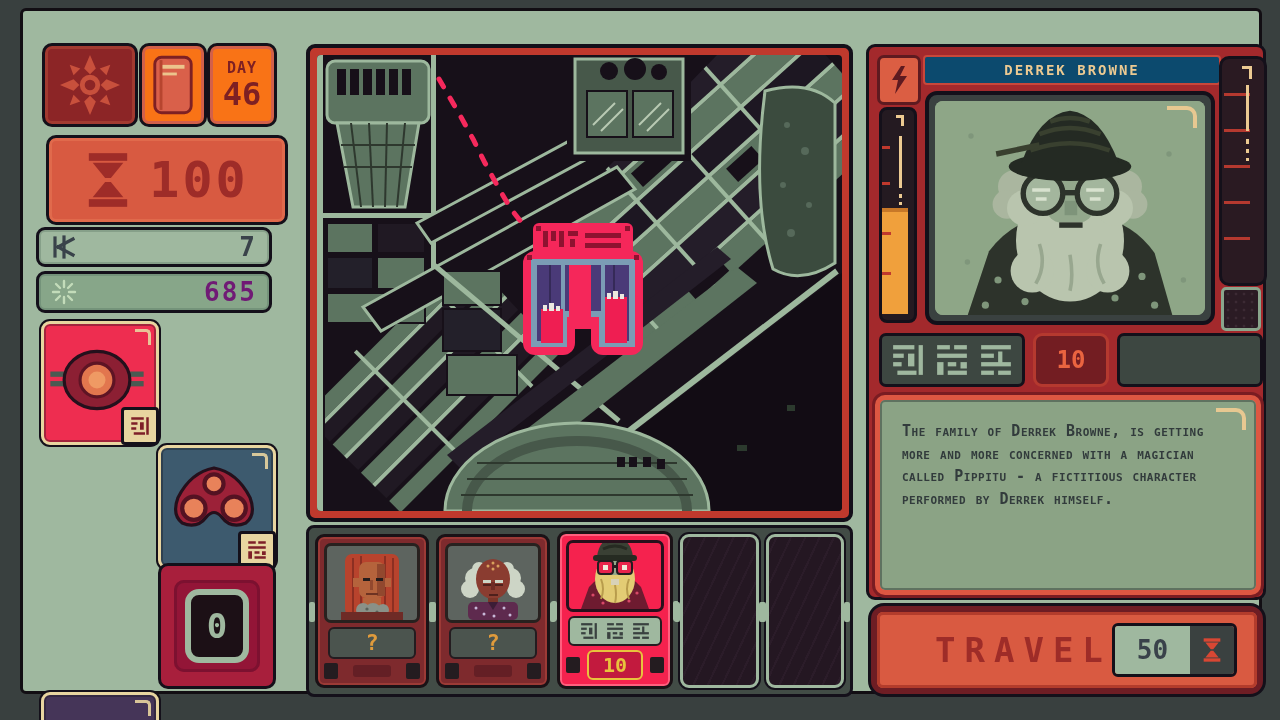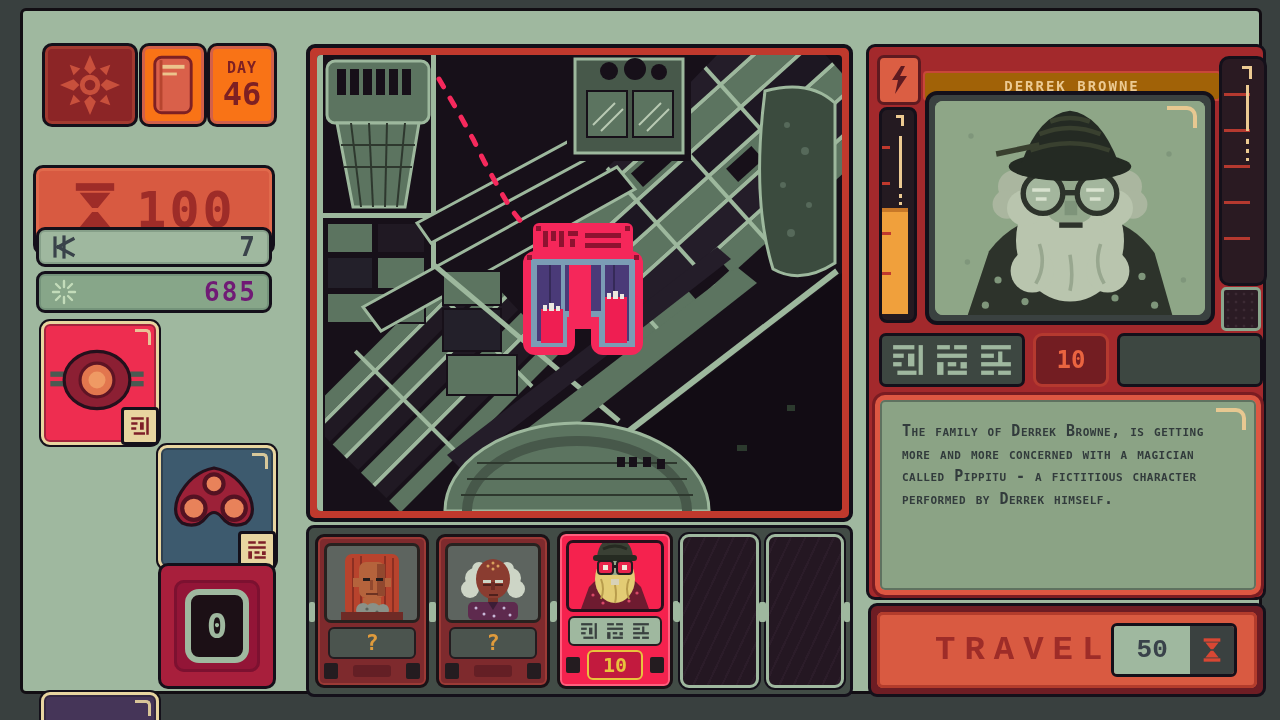--- a/index.html
+++ b/index.html
@@ -128,21 +128,21 @@
     background:#a3292c;border:3px solid #14101a;border-radius:9px;box-sizing:border-box;
   }
   .zap-btn{
     left:8px;top:8px;width:38px;height:44px;background:#db5e43;border:3px solid #5e1a20;border-radius:7px;
     display:flex;align-items:center;justify-content:center;cursor:pointer;
   }
   .energy-meter{
     left:10px;top:60px;width:32px;height:210px;background:#241a21;border:3px solid #14101a;border-radius:8px;overflow:hidden;
   }
   .name-bar{
-    left:54px;top:24px;width:294px;height:26px;background:#a16207;border:2px solid #c8473a;border-radius:4px;
+    left:54px;top:8px;width:294px;height:26px;background:#0c4a6e;border:2px solid #c8473a;border-radius:4px;
     display:flex;align-items:center;justify-content:center;color:#ecca92;font-size:14px;letter-spacing:2px;
   }
   .portrait-screen{
     left:56px;top:44px;width:290px;height:234px;background:#3a4140;border:4px solid #14101a;border-radius:12px;
     padding:6px;box-sizing:border-box;
   }
   .portrait-inner{width:100%;height:100%;background:#8ea687;border-radius:8px;overflow:hidden;position:relative;}
   .crt-corner{
     position:absolute;top:5px;right:8px;width:26px;height:18px;
     border-top:4px solid #ecca92;border-right:4px solid #ecca92;border-top-right-radius:10px;opacity:.95;
@@ -169,22 +169,22 @@
   .desc-box{
     left:6px;top:348px;width:386px;height:200px;box-sizing:border-box;
     background:#8ba385;border:5px solid #dd5742;border-radius:10px;
     box-shadow:0 0 0 3px #7a1c22, inset 0 0 0 2px #5f7260;
     padding:20px 22px;position:absolute;
   }
   .desc-text{
     color:#323b3c;font-size:15px;line-height:1.5;font-variant:small-caps;letter-spacing:.5px;
   }
   .travel-panel{
-    left:845px;top:592px;width:398px;height:94px;background:#6e1d24;border:3px solid #14101a;border-radius:9px;
-    box-sizing:border-box;padding:6px;font-family:Liberation Mono, monospace;
+    left:845px;top:592px;width:398px;height:94px;background:#6e1d24;border:3px solid #14101a;border-radius:16px;
+    box-sizing:border-box;padding:6px;
   }
   .travel-btn{
     width:100%;height:100%;background:#d95a41;border-radius:6px;box-shadow:inset 0 0 0 3px #b33c2c;
     display:flex;align-items:center;justify-content:space-between;padding:0 20px 0 58px;box-sizing:border-box;cursor:pointer;
   }
   .travel-label{color:#9e2c28;font-size:34px;letter-spacing:9px;}
   .cost-display{
     width:136px;height:48px;border:3px solid #14101a;border-radius:6px;overflow:hidden;display:flex;
   }
   .cost-val{flex:1;background:#9fb89f;display:flex;align-items:center;justify-content:center;color:#39424a;font-size:26px;}
@@ -218,21 +218,21 @@
       <rect x="12" y="19" width="16" height="3" fill="#ecc48c"></rect>
       <rect x="10" y="6" width="3" height="52" fill="#b7452f"></rect>
     </svg>
   </div>
 
   <div class="abs btn-red day-card" style="left:184px;top:32px;width:64px;height:78px;">
     <div class="day-label">DAY</div>
     <div class="day-num">46</div>
   </div>
 
-  <div class="abs time-panel" style="left:10px;top:124px;width:236px;height:84px;margin-top:30px;">
+  <div class="abs time-panel" style="left:23px;top:124px;width:236px;height:84px;">
     <svg width="46" height="56" viewBox="0 0 24 28">
       <g fill="#9e2c28">
         <rect x="2" y="0" width="20" height="4"></rect>
         <rect x="2" y="24" width="20" height="4"></rect>
         <path d="M4,5 h16 l-6.5,8 h-3 z"></path>
         <path d="M4,23 h16 l-6.5,-8 h-3 z"></path>
       </g>
     </svg>
     <div class="time-value">100</div>
   </div>

